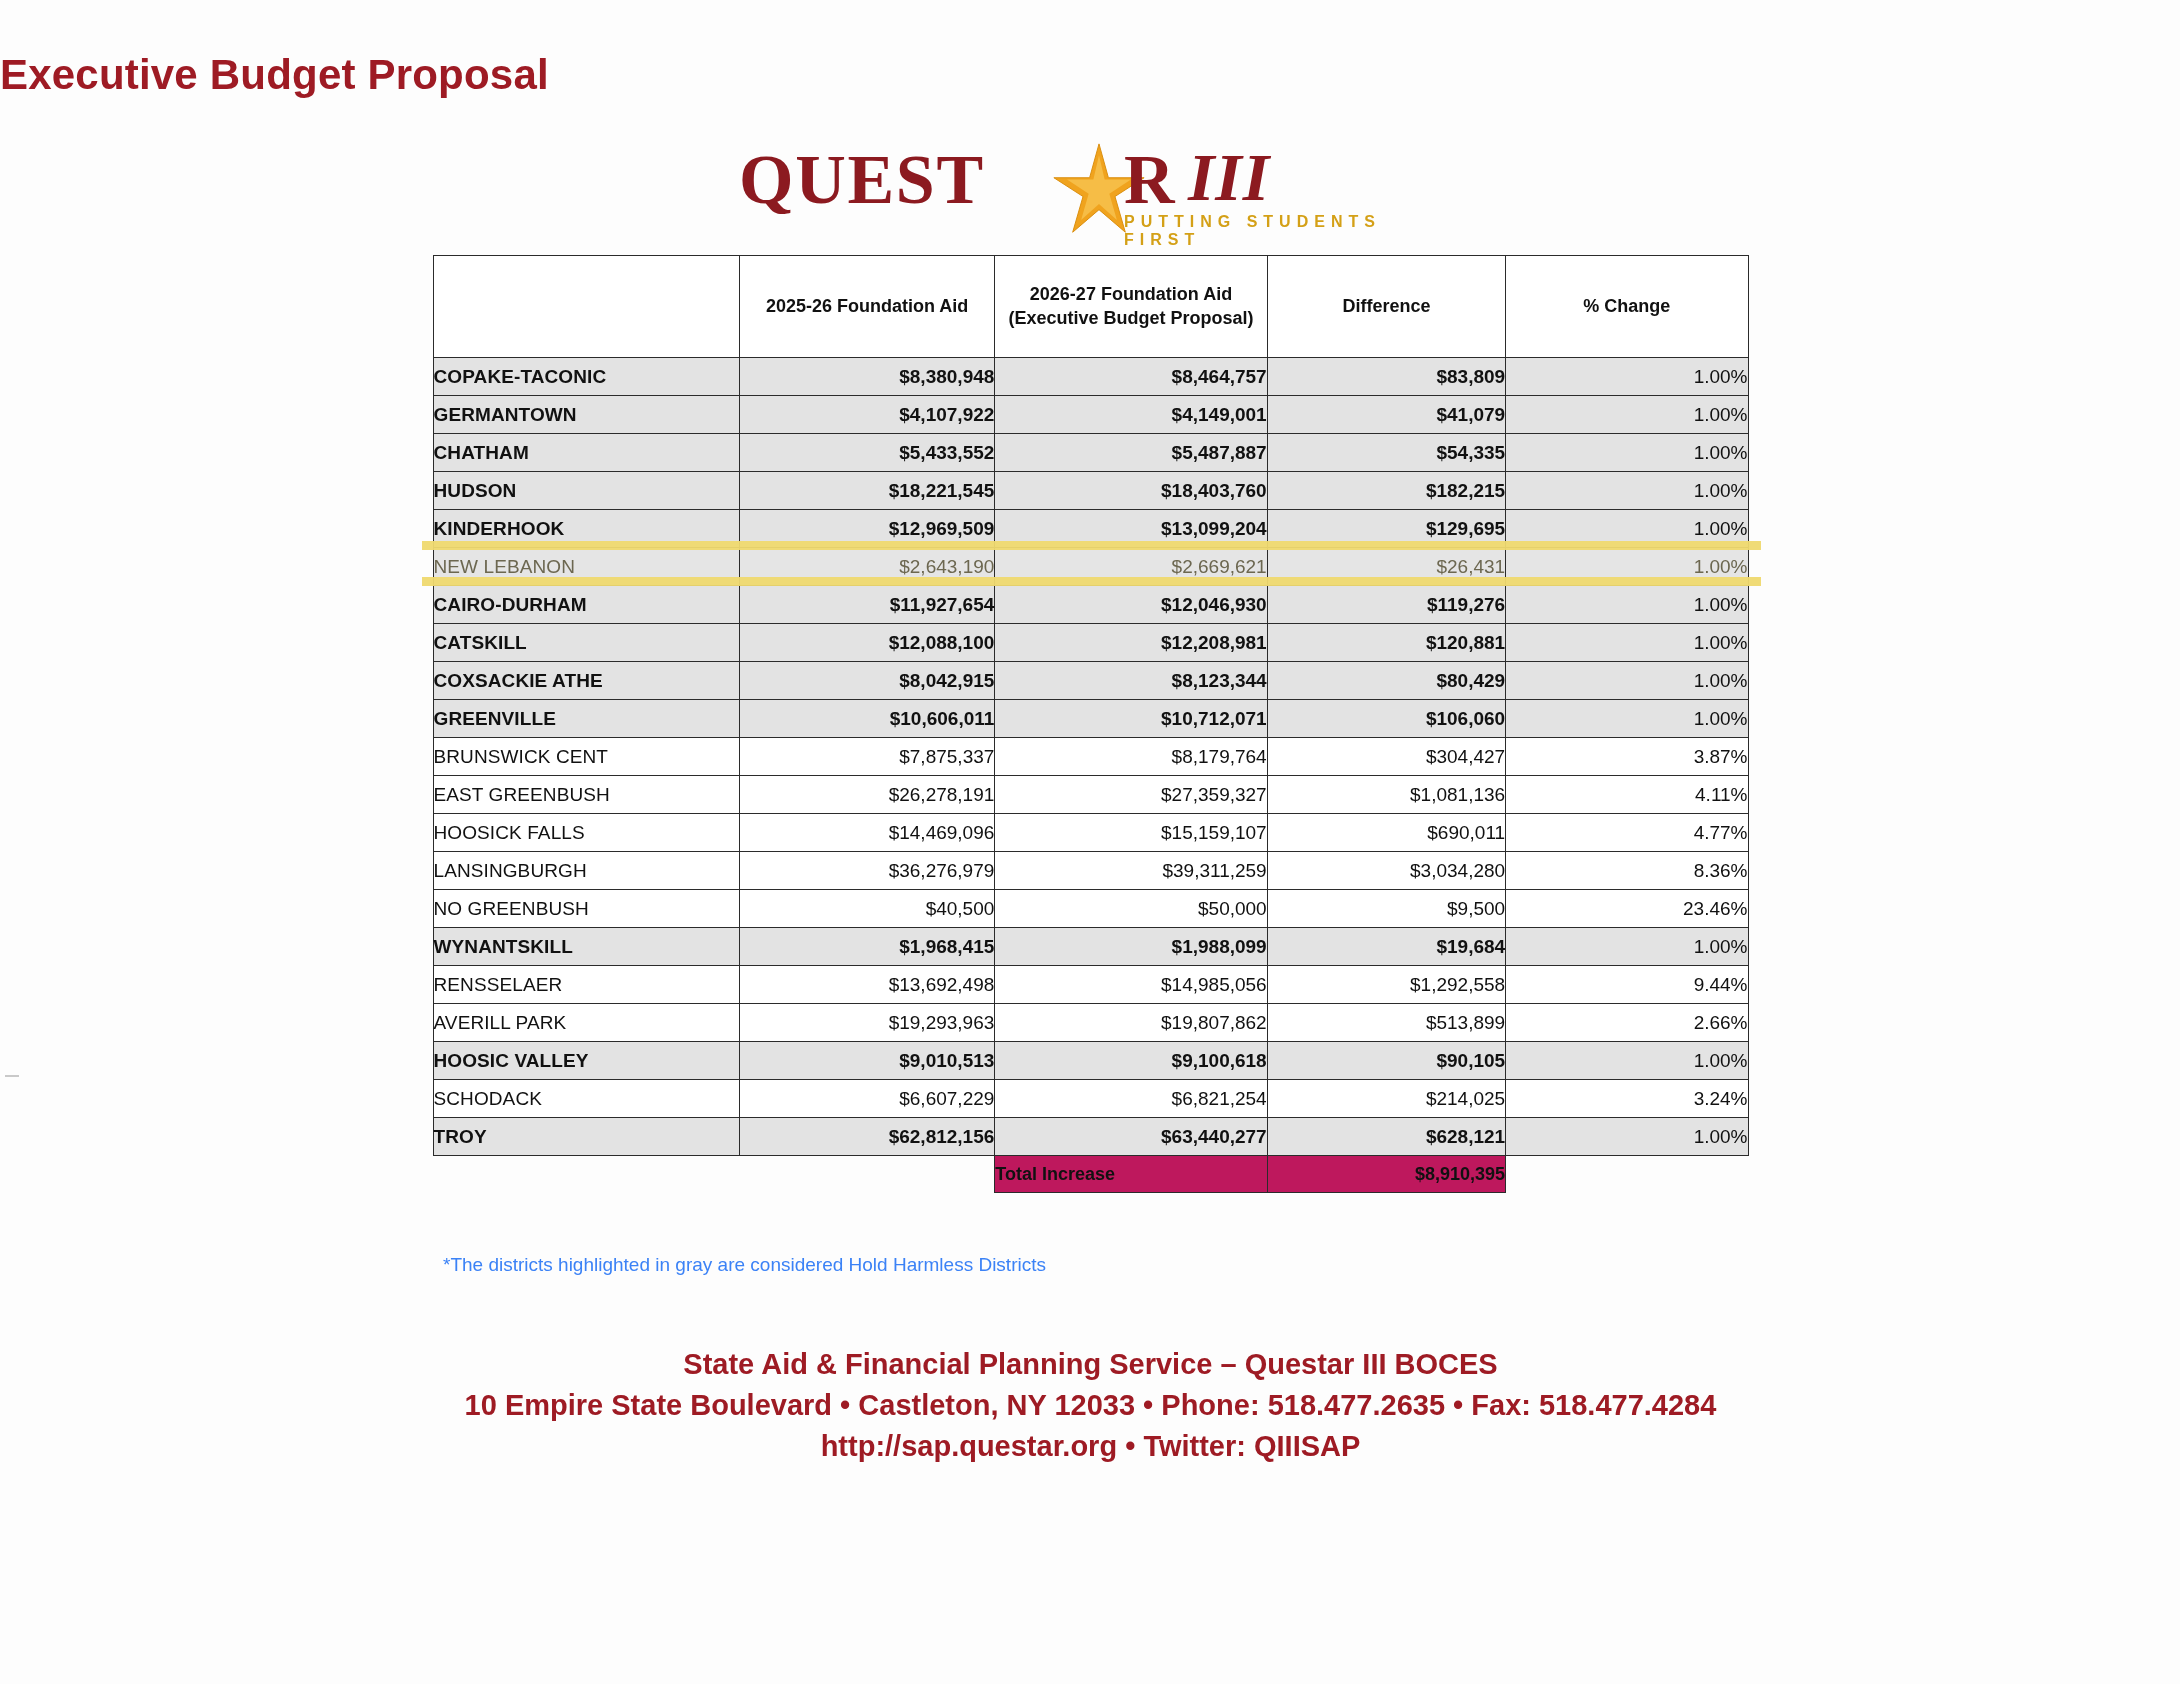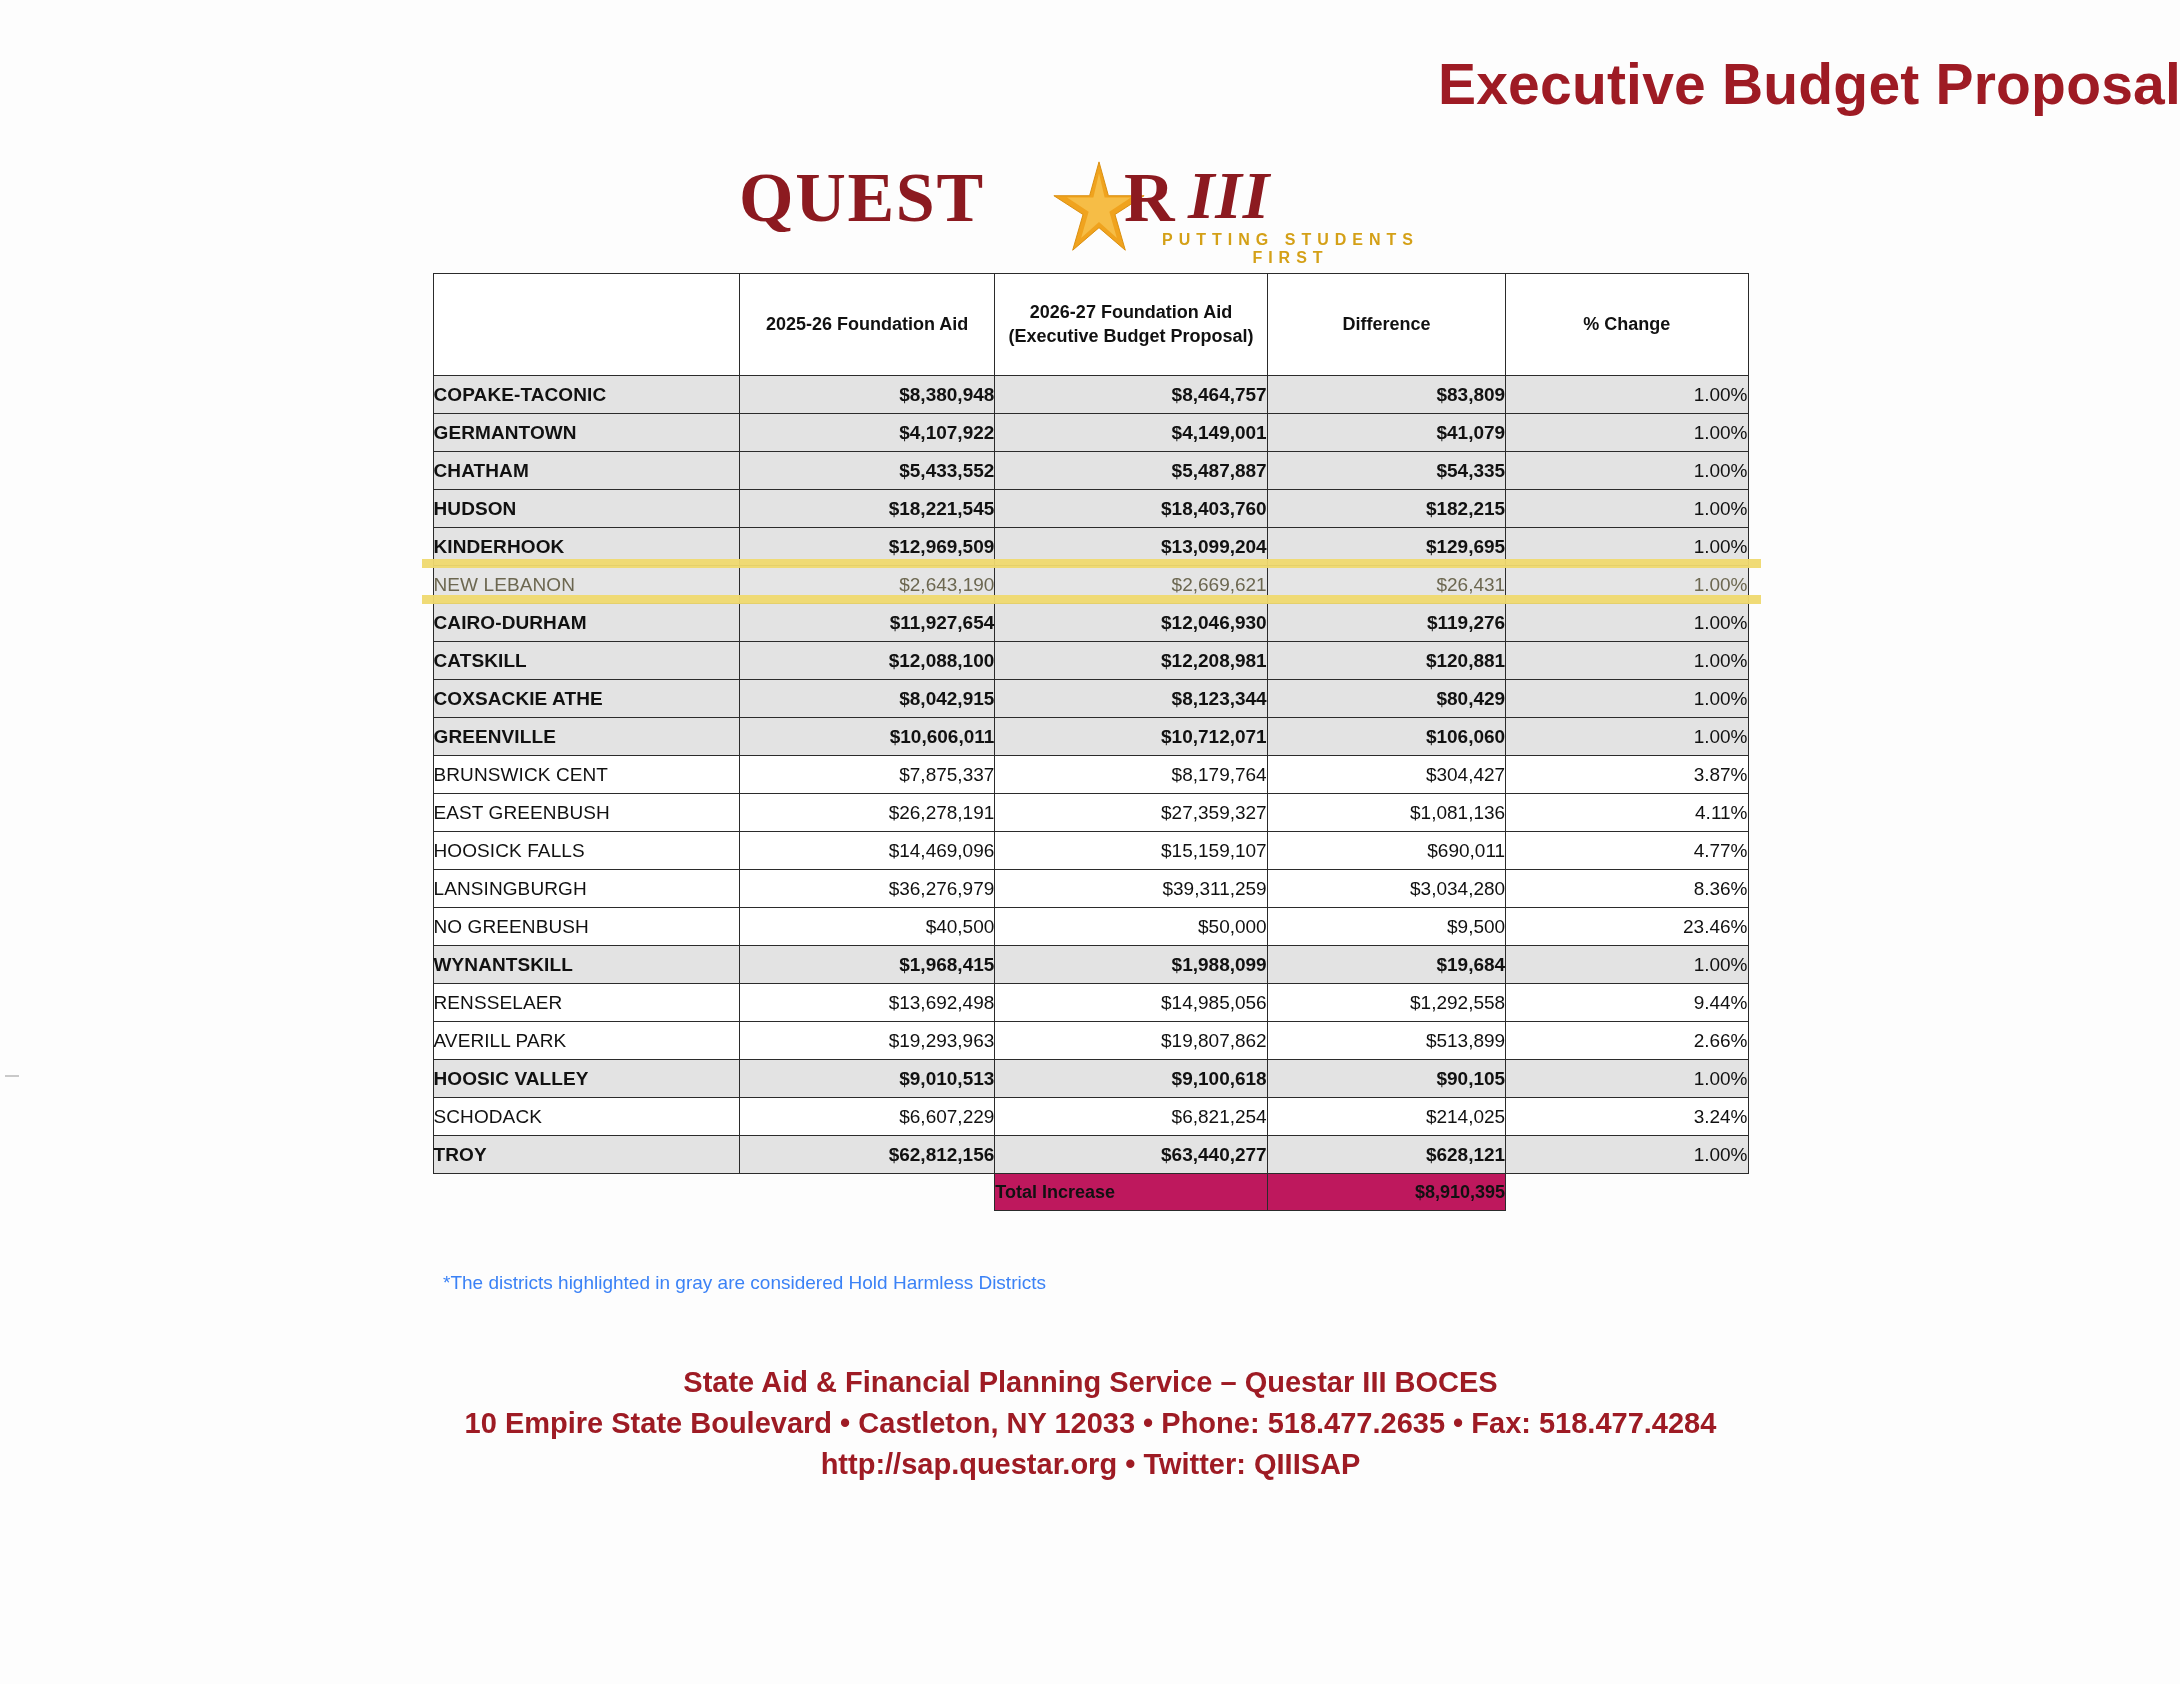--- a/index.html
+++ b/index.html
@@ -16,22 +16,22 @@
     overflow: hidden;
   }
   .page {
     position: relative;
     width: 2181px;
     height: 1685px;
     background: #fdfdfd;
   }
   
   .doc-title {
-    text-align: right;
-    font-size: 57px;
+    text-align: left;
+    font-size: 42px;
     font-weight: bold;
     color: #9e1b24;
     letter-spacing: 0.2px;
     padding-top: 51px;
   }
   
   .logo-wrap {
     margin-top: 32px;
     height: 102px;
     display: flex;
@@ -82,21 +82,20 @@
     height: 94px;
   }
   .logo-tag {
     position: absolute;
     left: 400px;
     top: 78px;
     font-size: 16px;
     letter-spacing: 6px;
     color: #d4a017;
     font-weight: bold;
-    text-align: center;
   }
   
   .table-wrap {
     position: relative;
     margin: 22px auto 0 auto;
     width: 1316px;
   }
   table.aid {
     border-collapse: collapse;
     width: 100%;

